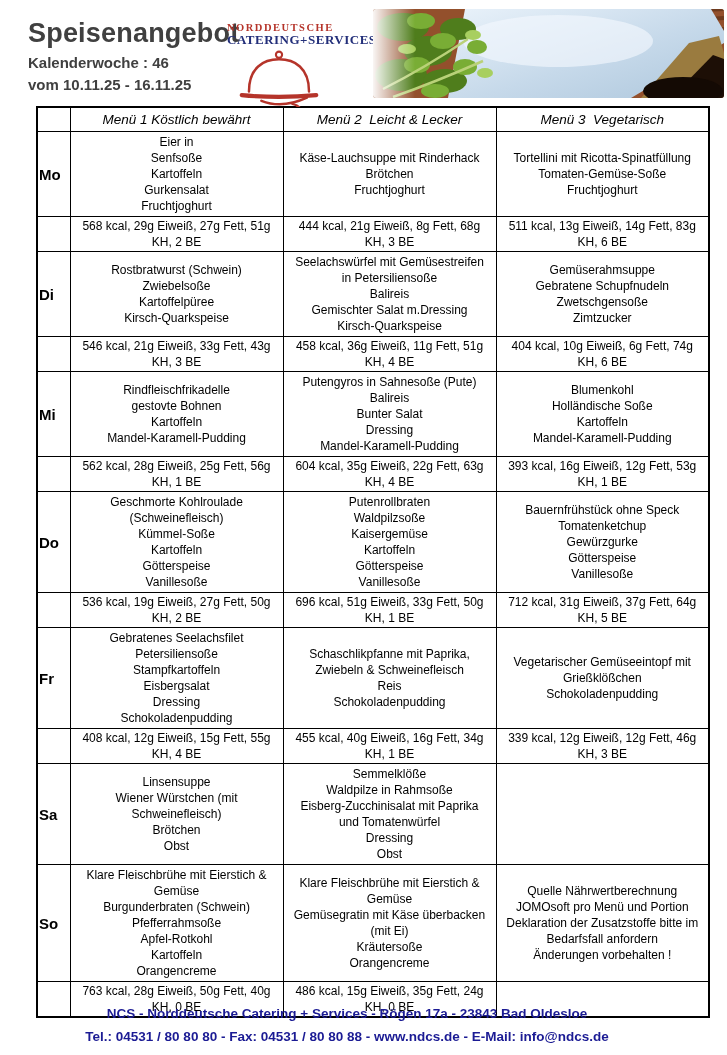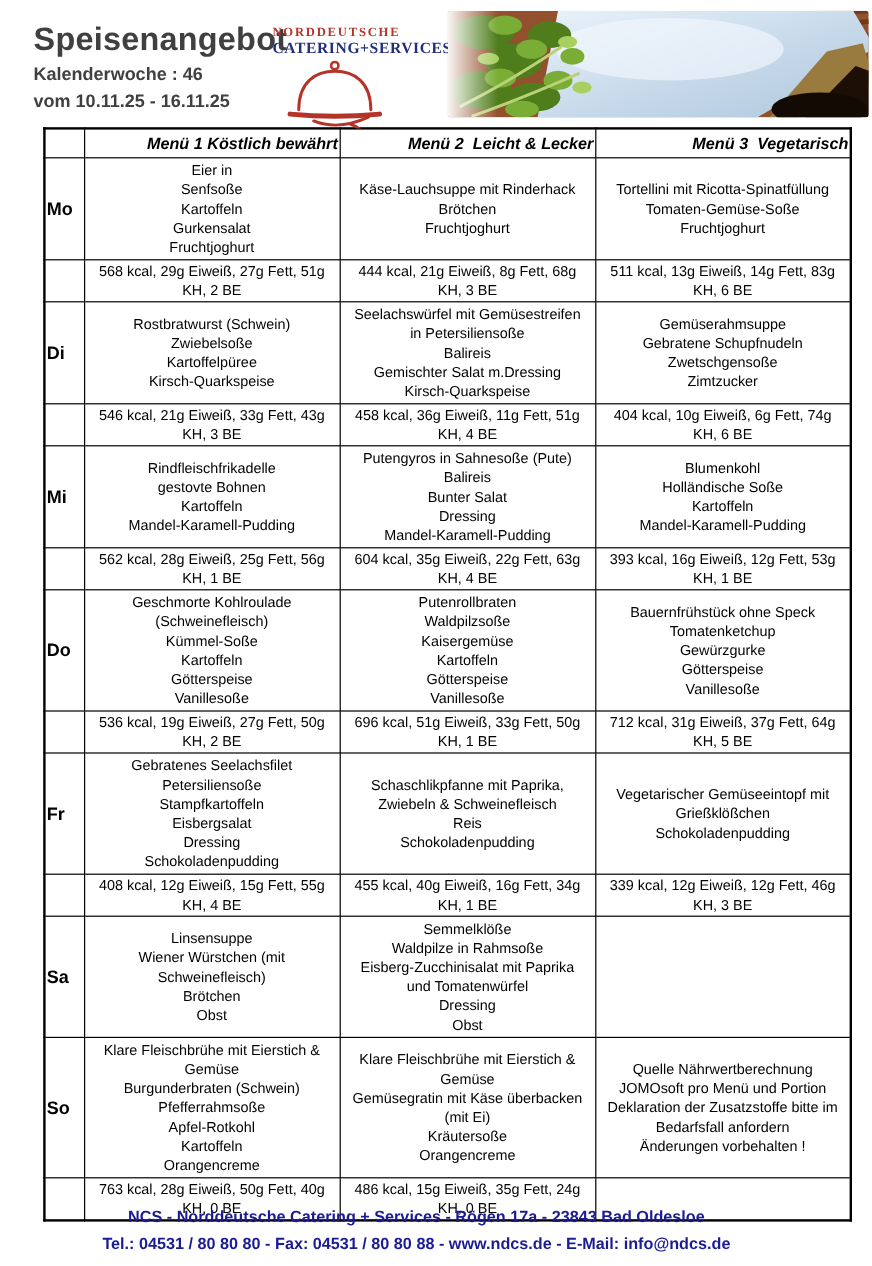--- a/index.html
+++ b/index.html
@@ -27,22 +27,22 @@
     position:absolute; left:373px; top:9px; width:351px; height:89px;
     border-radius:3px; overflow:hidden;
   }
   
   table.menu-table {
     border-collapse:collapse; table-layout:fixed;
     margin-left:36px; width:672px; border:2px solid #000;
   }
   .menu-table th, .menu-table td { border:1px solid #000; overflow:hidden; }
   .menu-table th {
-    font-size:13.5px; font-weight:bold; font-style:italic;
-    height:21px; text-align:right; white-space:pre-wrap;
+    font-size:13.5px; font-weight:normal; font-style:italic;
+    height:21px; text-align:center; white-space:pre-wrap;
   }
   td.day {
     font-weight:bold; font-size:15px; text-align:left; vertical-align:middle;
   }
   td.food, td.nutri {
     font-size:12px; line-height:16px; text-align:center;
     vertical-align:middle; white-space:pre-line; padding:1px 2px;
   }
   td.nutri { height:32px; }
   tr.food-row td.food { padding-top:2px; padding-bottom:2px; }

